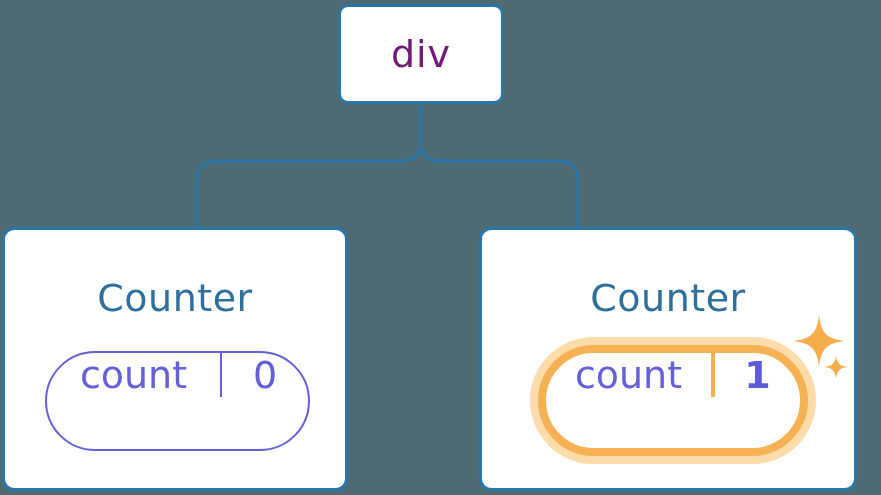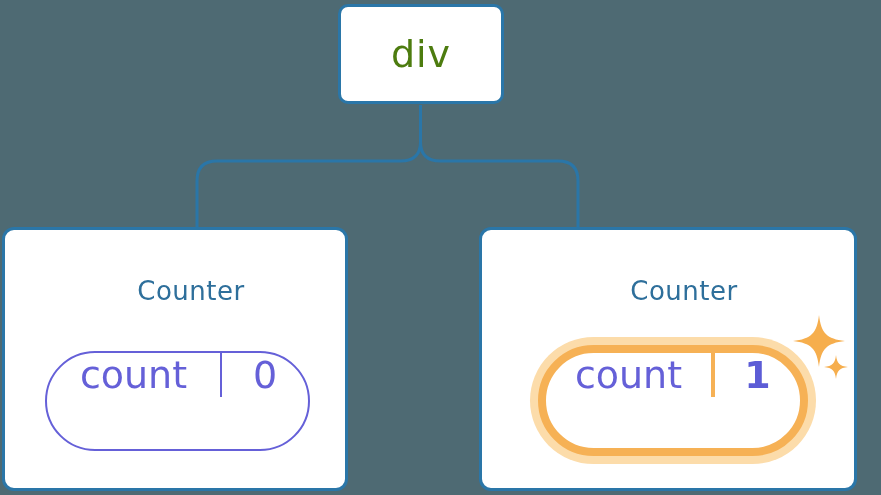--- a/index.html
+++ b/index.html
@@ -23,39 +23,39 @@
     width: 166px; height: 100px;
     box-sizing: border-box;
     background: #ffffff;
     border: 3px solid #2a76a8;
     border-radius: 10px;
     display: flex;
     align-items: center;
     justify-content: center;
     font-size: 38px;
     letter-spacing: 1px;
-    color: #4d7c0f;
+    color: #701a75;
   }
   .card {
     position: absolute;
     top: 227px;
     height: 264px;
     box-sizing: border-box;
     background: #ffffff;
     border: 3px solid #2a76a8;
     border-radius: 12px;
   }
   .card-left  { left: 2px;   width: 346px; }
   .card-right { left: 479px; width: 378px; }
   .card-title {
     position: absolute;
-    top: 46px; left: 16px;
+    top: 46px; left: 0;
     width: 100%;
     text-align: center;
-    font-size: 26px;
+    font-size: 38px;
     font-weight: 500;
     letter-spacing: 0.5px;
     color: #2e6f9b;
   }
   .pill {
     position: absolute;
     box-sizing: border-box;
     background: #ffffff;
     display: flex;
     align-items: flex-start;

